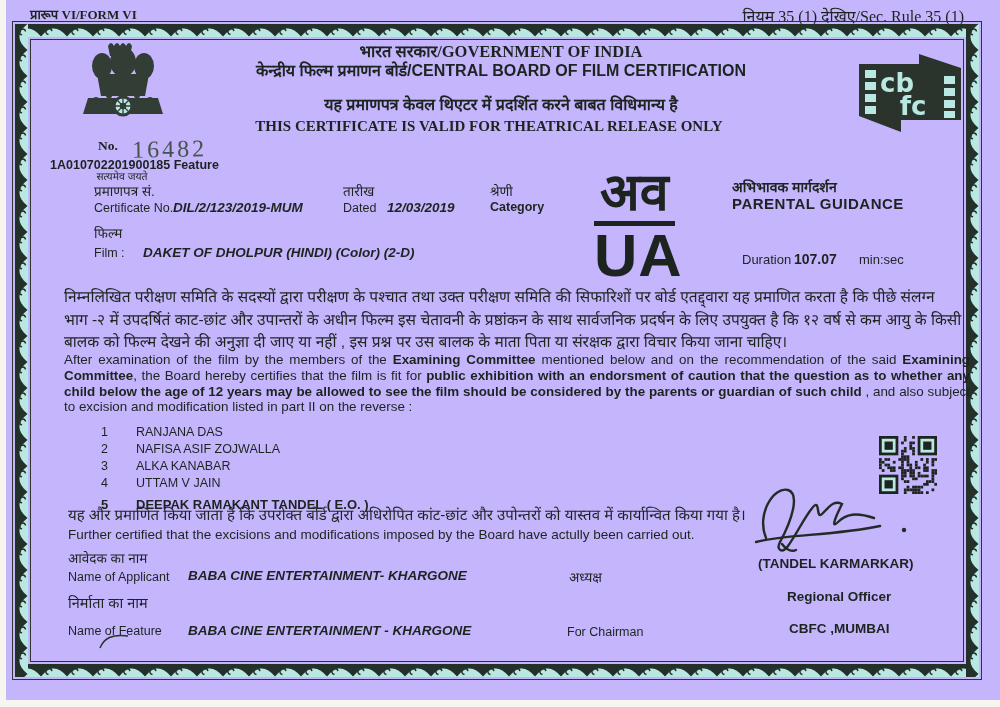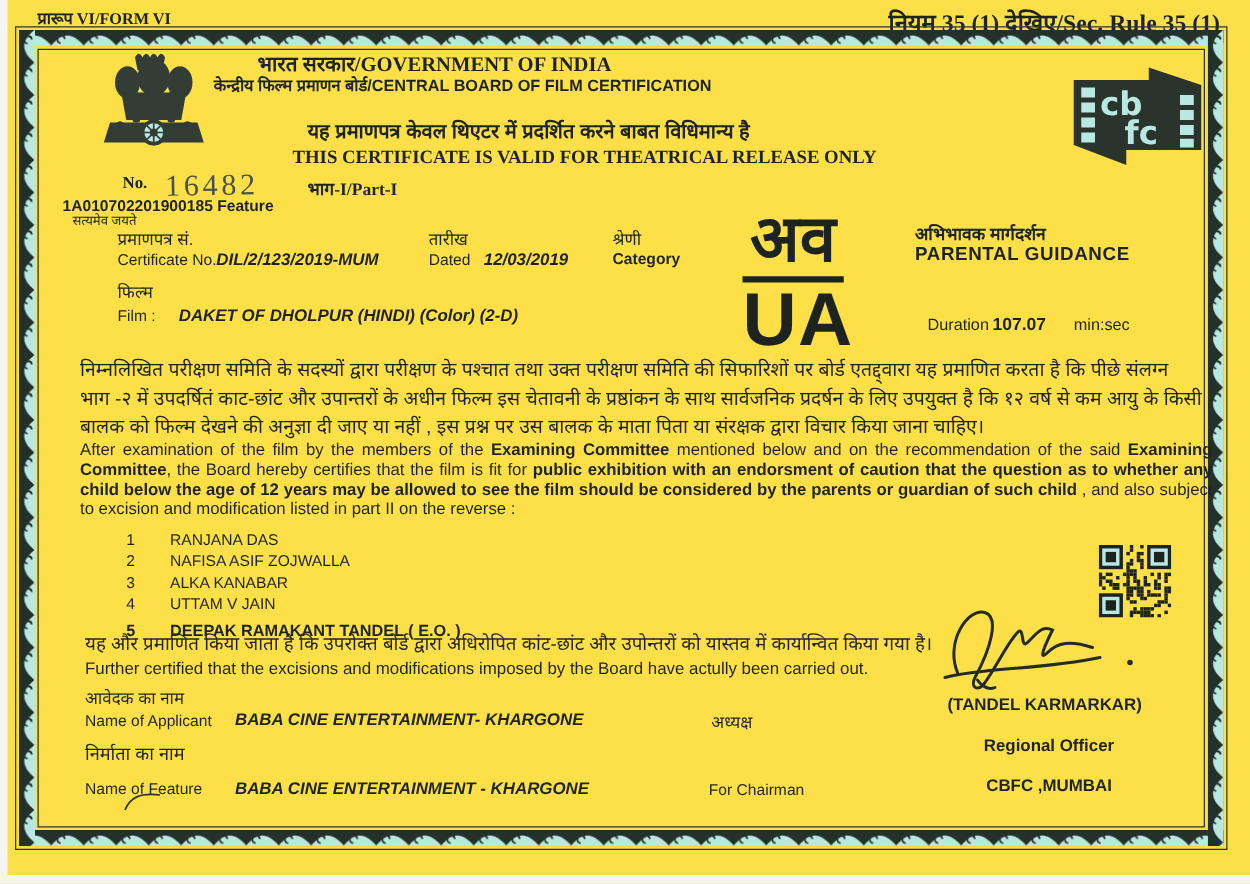--- a/index.html
+++ b/index.html
@@ -1,41 +1,41 @@
 <!DOCTYPE html>
 <html><head>
 <meta charset="utf-8">
 <style>
   html,body{margin:0;padding:0;}
   body{
     width:1000px;height:707px;position:relative;background:#f6f5f0;
     font-family:"Liberation Sans",sans-serif;color:#1d2420;overflow:hidden;
   }
-  .cert{position:absolute;left:6px;top:0;right:0;bottom:7px;background:#fde047;}
+  .cert{position:absolute;left:6px;top:0;right:0;bottom:7px;background:#c4b5fd;}
   .abs{position:absolute;}
   .serif{font-family:"Liberation Serif",serif;}
   .b{font-weight:bold;}
-  .ctr{text-align:left;}
+  .ctr{text-align:center;}
 
   
   .form-label{left:24px;top:5px;font-size:13px;font-weight:bold;}
-  .rule-label{right:24px;top:5px;font-size:19px;font-weight:bold;}
+  .rule-label{right:36px;top:5px;font-size:16px;font-weight:normal;}
 
   
   .frame{position:absolute;left:6px;top:21px;width:968px;height:657px;border:1.5px solid #2a362e;}
   .band{position:absolute;overflow:hidden;line-height:0;}
   .band-top{top:2px;left:2px;right:2px;height:13px;}
   .band-bottom{bottom:2px;left:2px;right:2px;height:13px;}
   .band-left{top:2px;bottom:2px;left:2px;width:13px;}
   .band-right{top:2px;bottom:2px;right:2px;width:13px;}
   .inner-line{position:absolute;left:17px;top:17px;right:17px;bottom:17px;border:1px solid #2a362e;pointer-events:none;}
 
   
   .h-line1{left:200px;top:39px;width:590px;font-size:16.5px;}
-  .h-line2{left:165px;top:59px;width:660px;font-size:13px;}
+  .h-line2{left:165px;top:59px;width:660px;font-size:16px;}
   .h-line3{left:240px;top:93px;width:510px;font-size:16px;}
   .h-line4{left:228px;top:118px;width:510px;font-size:15px;}
   .h-line5{left:240px;top:141px;width:510px;font-size:14px;}
   .motto{left:52px;top:126px;width:128px;font-size:10.5px;margin-top:43px;}
   .no-label{left:92px;top:138px;font-size:13.5px;}
   .stamp-no{left:126px;top:136px;font-size:24px;letter-spacing:3px;color:#47524c;transform:rotate(-1deg);}
   .file-no{left:44px;top:158px;font-size:12.5px;}
 
   
   .lbl{font-size:13.5px;}
@@ -149,21 +149,20 @@
   <div class="abs motto ctr">सत्यमेव जयते</div>
 
   <div class="abs no-label serif b">No.</div>
   <div class="abs stamp-no serif">16482</div>
   <div class="abs file-no b">1A010702201900185 Feature</div>
 
   <div class="abs h-line1 ctr b serif">भारत सरकार/GOVERNMENT OF INDIA</div>
   <div class="abs h-line2 ctr b">केन्द्रीय फिल्म प्रमाणन बोर्ड/CENTRAL BOARD OF FILM CERTIFICATION</div>
   <div class="abs h-line3 ctr b">यह प्रमाणपत्र केवल थिएटर में प्रदर्शित करने बाबत विधिमान्य है</div>
   <div class="abs h-line4 ctr b serif">THIS CERTIFICATE IS VALID FOR THEATRICAL RELEASE ONLY</div>
-  <div class="abs h-line5 ctr b serif">भाग-I/Part-I</div>
 
   <div class="abs" style="left:851px;top:52px;width:106px;height:82px;">
     <svg width="106" height="82" viewBox="0 0 106 82">
       <polygon points="2,12 62,12 62,2 104,16 104,68 44,68 44,80 2,64" fill="#2a332c"></polygon>
       <g fill="#b9e8e2">
         <rect x="8" y="18" width="11" height="8"></rect>
           <rect x="8" y="30" width="11" height="8"></rect>
         <rect x="8" y="42" width="11" height="8"></rect>
           <rect x="8" y="54" width="11" height="8"></rect>
         <rect x="87" y="24" width="11" height="8"></rect>

